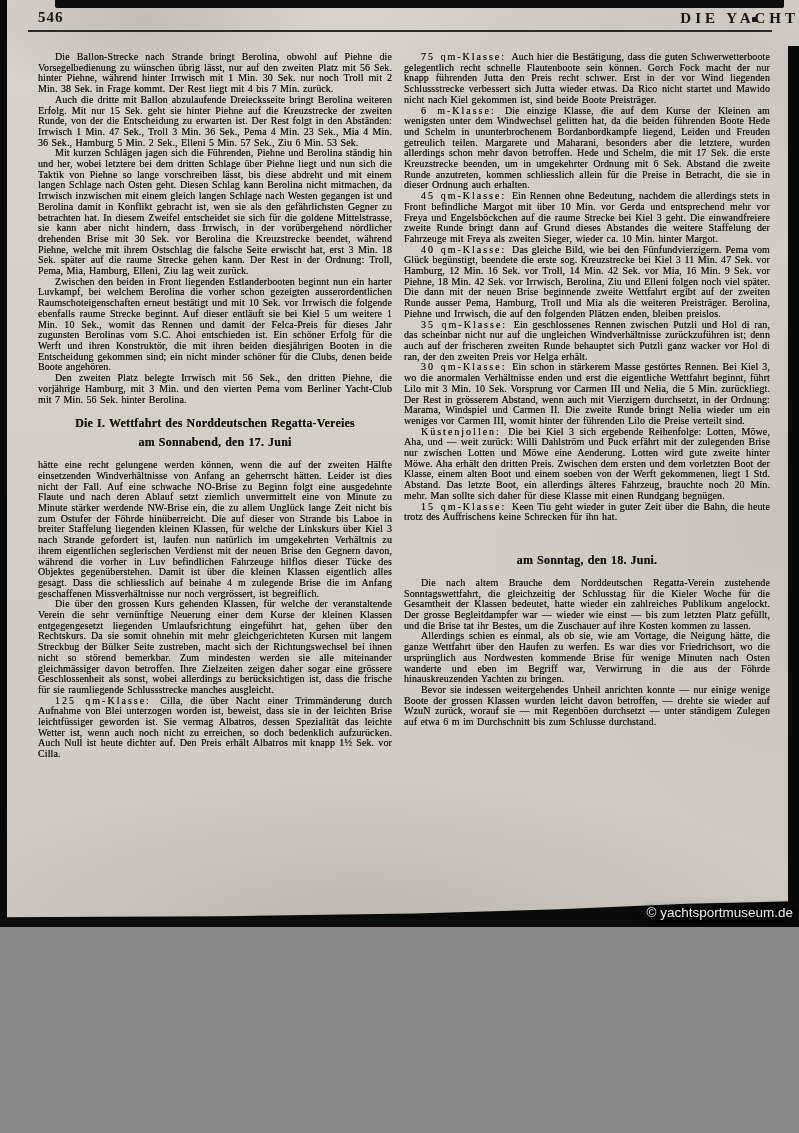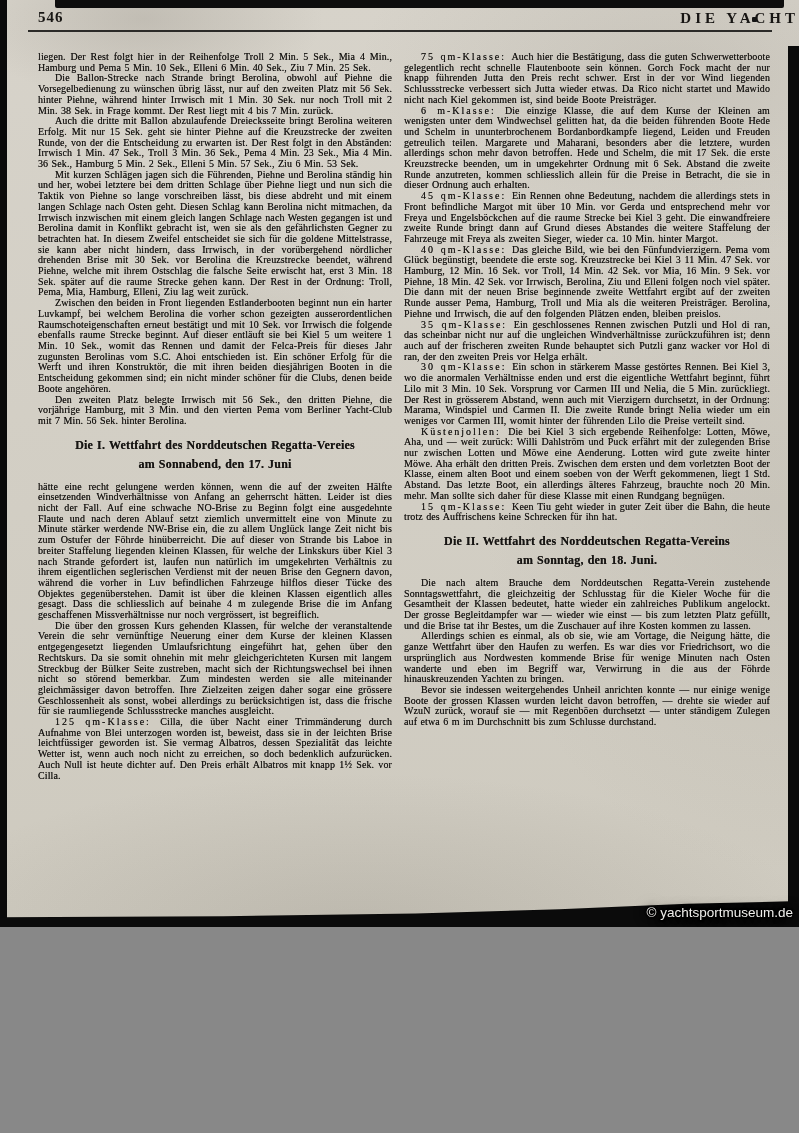--- a/index.html
+++ b/index.html
@@ -51,40 +51,39 @@
 
 <div class="page">
   <div class="rule-thick"></div>
   <div class="rule-thin"></div>
   <div class="edge-left"></div>
   <div class="edge-right"></div>
   <div class="page-number">546</div>
   <div class="masthead">DIE YACHT</div>
   <div class="header-dot"></div>
   <div class="col col-left" id="col-left">
-      <p class="para noindent">liegen. Der Rest folgt hier in der Reihenfolge Troll 2 Min. 5 Sek., Mia 4 Min., Hamburg und Pema 5 Min. 10 Sek., Elleni 6 Min. 40 Sek., Ziu 7 Min. 25 Sek.</p>
       <p class="para">Die Ballon-Strecke nach Strande bringt Berolina, obwohl auf Piehne die Vorsegelbedienung zu wünschen übrig lässt, nur auf den zweiten Platz mit 56 Sek. hinter Piehne, während hinter Irrwisch mit 1 Min. 30 Sek. nur noch Troll mit 2 Min. 38 Sek. in Frage kommt. Der Rest liegt mit 4 bis 7 Min. zurück.</p>
       <p class="para">Auch die dritte mit Ballon abzulaufende Dreiecksseite bringt Berolina weiteren Erfolg. Mit nur 15 Sek. geht sie hinter Piehne auf die Kreuzstrecke der zweiten Runde, von der die Entscheidung zu erwarten ist. Der Rest folgt in den Abständen: Irrwisch 1 Min. 47 Sek., Troll 3 Min. 36 Sek., Pema 4 Min. 23 Sek., Mia 4 Min. 36 Sek., Hamburg 5 Min. 2 Sek., Elleni 5 Min. 57 Sek., Ziu 6 Min. 53 Sek.</p>
       <p class="para">Mit kurzen Schlägen jagen sich die Führenden, Piehne und Berolina ständig hin und her, wobei letztere bei dem dritten Schlage über Piehne liegt und nun sich die Taktik von Piehne so lange vorschreiben lässt, bis diese abdreht und mit einem langen Schlage nach Osten geht. Diesen Schlag kann Berolina nicht mitmachen, da Irrwisch inzwischen mit einem gleich langen Schlage nach Westen gegangen ist und Berolina damit in Konflikt gebracht ist, wen sie als den gefährlichsten Gegner zu betrachten hat. In diesem Zweifel entscheidet sie sich für die goldene Mittelstrasse, sie kann aber nicht hindern, dass Irrwisch, in der vorübergehend nördlicher drehenden Brise mit 30 Sek. vor Berolina die Kreuzstrecke beendet, während Piehne, welche mit ihrem Ostschlag die falsche Seite erwischt hat, erst 3 Min. 18 Sek. später auf die raume Strecke gehen kann. Der Rest in der Ordnung: Troll, Pema, Mia, Hamburg, Elleni, Ziu lag weit zurück.</p>
       <p class="para">Zwischen den beiden in Front liegenden Estlanderbooten beginnt nun ein harter Luvkampf, bei welchem Berolina die vorher schon gezeigten ausserordentlichen Raumschoteigenschaften erneut bestätigt und mit 10 Sek. vor Irrwisch die folgende ebenfalls raume Strecke beginnt. Auf dieser entläuft sie bei Kiel 5 um weitere 1 Min. 10 Sek., womit das Rennen und damit der Felca-Preis für dieses Jahr zugunsten Berolinas vom S.C. Ahoi entschieden ist. Ein schöner Erfolg für die Werft und ihren Konstruktör, die mit ihren beiden diesjährigen Booten in die Entscheidung gekommen sind; ein nicht minder schöner für die Clubs, denen beide Boote angehören.</p>
       <p class="para">Den zweiten Platz belegte Irrwisch mit 56 Sek., den dritten Piehne, die vorjährige Hamburg, mit 3 Min. und den vierten Pema vom Berliner Yacht-Club mit 7 Min. 56 Sek. hinter Berolina.</p>
       <h2 class="heading"><span>Die I. Wettfahrt des Norddeutschen Regatta-Vereies</span><br><span>am Sonnabend, den 17. Juni</span></h2>
       <p class="para noindent">hätte eine recht gelungene werden können, wenn die auf der zweiten Hälfte einsetzenden Windverhältnisse von Anfang an geherrscht hätten. Leider ist dies nicht der Fall. Auf eine schwache NO-Brise zu Beginn folgt eine ausgedehnte Flaute und nach deren Ablauf setzt ziemlich unvermittelt eine von Minute zu Minute stärker werdende NW-Brise ein, die zu allem Unglück lange Zeit nicht bis zum Ostufer der Föhrde hinüberreicht. Die auf dieser von Strande bis Laboe in breiter Staffelung liegenden kleinen Klassen, für welche der Linkskurs über Kiel 3 nach Strande gefordert ist, laufen nun natürlich im umgekehrten Verhältnis zu ihrem eigentlichen seglerischen Verdienst mit der neuen Brise den Gegnern davon, während die vorher in Luv befindlichen Fahrzeuge hilflos dieser Tücke des Objektes gegenüberstehen. Damit ist über die kleinen Klassen eigentlich alles gesagt. Dass die schliesslich auf beinahe 4 m zulegende Brise die im Anfang geschaffenen Missverhältnisse nur noch vergrössert, ist begreiflich.</p>
       <p class="para">Die über den grossen Kurs gehenden Klassen, für welche der veranstaltende Verein die sehr vernünftige Neuerung einer dem Kurse der kleinen Klassen entgegengesetzt liegenden Umlaufsrichtung eingeführt hat, gehen über den Rechtskurs. Da sie somit ohnehin mit mehr gleichgerichteten Kursen mit langem Streckbug der Bülker Seite zustreben, macht sich der Richtungswechsel bei ihnen nicht so störend bemerkbar. Zum mindesten werden sie alle miteinander gleichmässiger davon betroffen. Ihre Zielzeiten zeigen daher sogar eine grössere Geschlossenheit als sonst, wobei allerdings zu berücksichtigen ist, dass die frische für sie raumliegende Schlussstrecke manches ausgleicht.</p>
       <p class="para"><span class="lead">125 qm-Klasse: </span>Cilla, die über Nacht einer Trimmänderung durch Aufnahme von Blei unterzogen worden ist, beweist, dass sie in der leichten Brise leichtfüssiger geworden ist. Sie vermag Albatros, dessen Spezialität das leichte Wetter ist, wenn auch noch nicht zu erreichen, so doch bedenklich aufzurücken. Auch Null ist heute dichter auf. Den Preis erhält Albatros mit knapp 1½ Sek. vor Cilla.</p>
     </div>
   <div class="col col-right" id="col-right">
       <p class="para"><span class="lead">75 qm-Klasse: </span>Auch hier die Bestätigung, dass die guten Schwerwetterboote gelegentlich recht schnelle Flautenboote sein können. Gorch Fock macht der nur knapp führenden Jutta den Preis recht schwer. Erst in der vor Wind liegenden Schlussstrecke verbessert sich Jutta wieder etwas. Da Rico nicht startet und Mawido nicht nach Kiel gekommen ist, sind beide Boote Preisträger.</p>
       <p class="para"><span class="lead">6 m-Klasse: </span>Die einzige Klasse, die auf dem Kurse der Kleinen am wenigsten unter dem Windwechsel gelitten hat, da die beiden führenden Boote Hede und Schelm in ununterbrochenem Bordanbordkampfe liegend, Leiden und Freuden getreulich teilen. Margarete und Maharani, besonders aber die letztere, wurden allerdings schon mehr davon betroffen. Hede und Schelm, die mit 17 Sek. die erste Kreuzstrecke beenden, um in umgekehrter Ordnung mit 6 Sek. Abstand die zweite Runde anzutreten, kommen schliesslich allein für die Preise in Betracht, die sie in dieser Ordnung auch erhalten.</p>
       <p class="para"><span class="lead">45 qm-Klasse: </span>Ein Rennen ohne Bedeutung, nachdem die allerdings stets in Front befindliche Margot mit über 10 Min. vor Gerda und entsprechend mehr vor Freya und Engelsböckchen auf die raume Strecke bei Kiel 3 geht. Die einwandfreiere zweite Runde bringt dann auf Grund dieses Abstandes die weitere Staffelung der Fahrzeuge mit Freya als zweiten Sieger, wieder ca. 10 Min. hinter Margot.</p>
       <p class="para"><span class="lead">40 qm-Klasse: </span>Das gleiche Bild, wie bei den Fünfundvierzigern. Pema vom Glück begünstigt, beendete die erste sog. Kreuzstrecke bei Kiel 3 11 Min. 47 Sek. vor Hamburg, 12 Min. 16 Sek. vor Troll, 14 Min. 42 Sek. vor Mia, 16 Min. 9 Sek. vor Piehne, 18 Min. 42 Sek. vor Irrwisch, Berolina, Ziu und Elleni folgen noch viel später. Die dann mit der neuen Brise beginnende zweite Wettfahrt ergibt auf der zweiten Runde ausser Pema, Hamburg, Troll und Mia als die weiteren Preisträger. Berolina, Piehne und Irrwisch, die auf den folgenden Plätzen enden, bleiben preislos.</p>
       <p class="para"><span class="lead">35 qm-Klasse: </span>Ein geschlossenes Rennen zwischen Putzli und Hol di ran, das scheinbar nicht nur auf die ungleichen Windverhältnisse zurückzuführen ist; denn auch auf der frischeren zweiten Runde behauptet sich Putzli ganz wacker vor Hol di ran, der den zweiten Preis vor Helga erhält.</p>
       <p class="para"><span class="lead">30 qm-Klasse: </span>Ein schon in stärkerem Masse gestörtes Rennen. Bei Kiel 3, wo die anormalen Verhältnisse enden und erst die eigentliche Wettfahrt beginnt, führt Lilo mit 3 Min. 10 Sek. Vorsprung vor Carmen III und Nelia, die 5 Min. zurückliegt. Der Rest in grösserem Abstand, wenn auch mit Vierzigern durchsetzt, in der Ordnung: Marama, Windspiel und Carmen II. Die zweite Runde bringt Nelia wieder um ein weniges vor Carmen III, womit hinter der führenden Lilo die Preise verteilt sind.</p>
       <p class="para"><span class="lead">Küstenjollen: </span>Die bei Kiel 3 sich ergebende Reihenfolge: Lotten, Möwe, Aha, und — weit zurück: Willi Dahlström und Puck erfährt mit der zulegenden Brise nur zwischen Lotten und Möwe eine Aenderung. Lotten wird gute zweite hinter Möwe. Aha erhält den dritten Preis. Zwischen dem ersten und dem vorletzten Boot der Klasse, einem alten Boot und einem soeben von der Werft gekommenen, liegt 1 Std. Abstand. Das letzte Boot, ein allerdings älteres Fahrzeug, brauchte noch 20 Min. mehr. Man sollte sich daher für diese Klasse mit einen Rundgang begnügen.</p>
       <p class="para"><span class="lead">15 qm-Klasse: </span>Keen Tiu geht wieder in guter Zeit über die Bahn, die heute trotz des Auffrischens keine Schrecken für ihn hat.</p>
-      <h2 class="heading"><span>Die II. Wettfahrt des Norddeutschen Regatta-Vereins</span><br><span>am Sonntag, den 18. Juni.</span></h2>
+      <h2 class="heading"><br><span>am Sonntag, den 18. Juni.</span></h2>
       <p class="para">Die nach altem Brauche dem Norddeutschen Regatta-Verein zustehende Sonntagswettfahrt, die gleichzeitig der Schlusstag für die Kieler Woche für die Gesamtheit der Klassen bedeutet, hatte wieder ein zahlreiches Publikum angelockt. Der grosse Begleitdampfer war — wieder wie einst — bis zum letzten Platz gefüllt, und die Brise tat ihr Bestes, um die Zuschauer auf ihre Kosten kommen zu lassen.</p>
       <p class="para">Allerdings schien es einmal, als ob sie, wie am Vortage, die Neigung hätte, die ganze Wettfahrt über den Haufen zu werfen. Es war dies vor Friedrichsort, wo die ursprünglich aus Nordwesten kommende Brise für wenige Minuten nach Osten wanderte und eben im Begriff war, Verwirrung in die aus der Föhrde hinauskreuzenden Yachten zu bringen.</p>
       <p class="para">Bevor sie indessen weitergehendes Unheil anrichten konnte — nur einige wenige Boote der grossen Klassen wurden leicht davon betroffen, — drehte sie wieder auf WzuN zurück, worauf sie — mit Regenböen durchsetzt — unter ständigem Zulegen auf etwa 6 m im Durchschnitt bis zum Schlusse durchstand.</p>
     </div>
   <div class="bottom-band"></div>
   <div class="watermark">© yachtsportmuseum.de</div>
 </div>
 
 </body></html>

